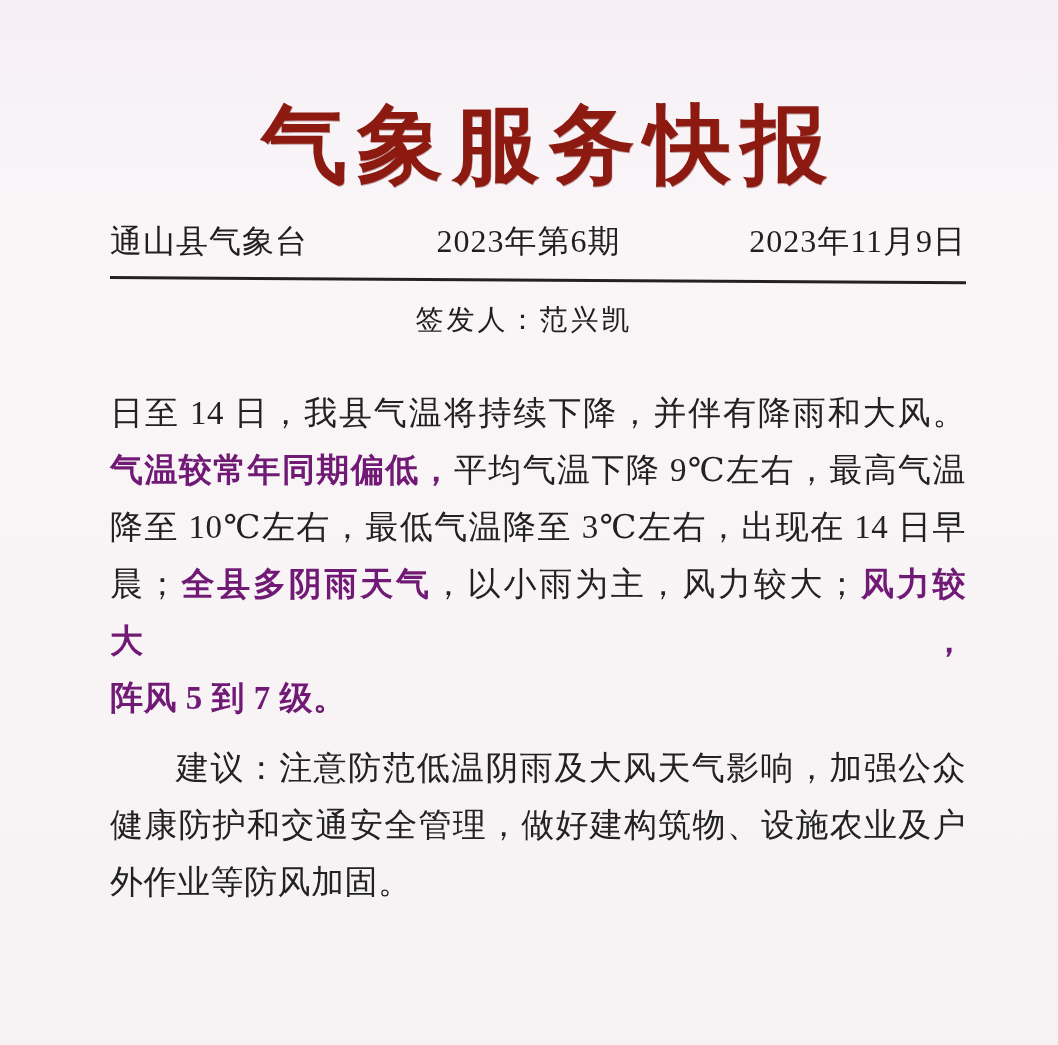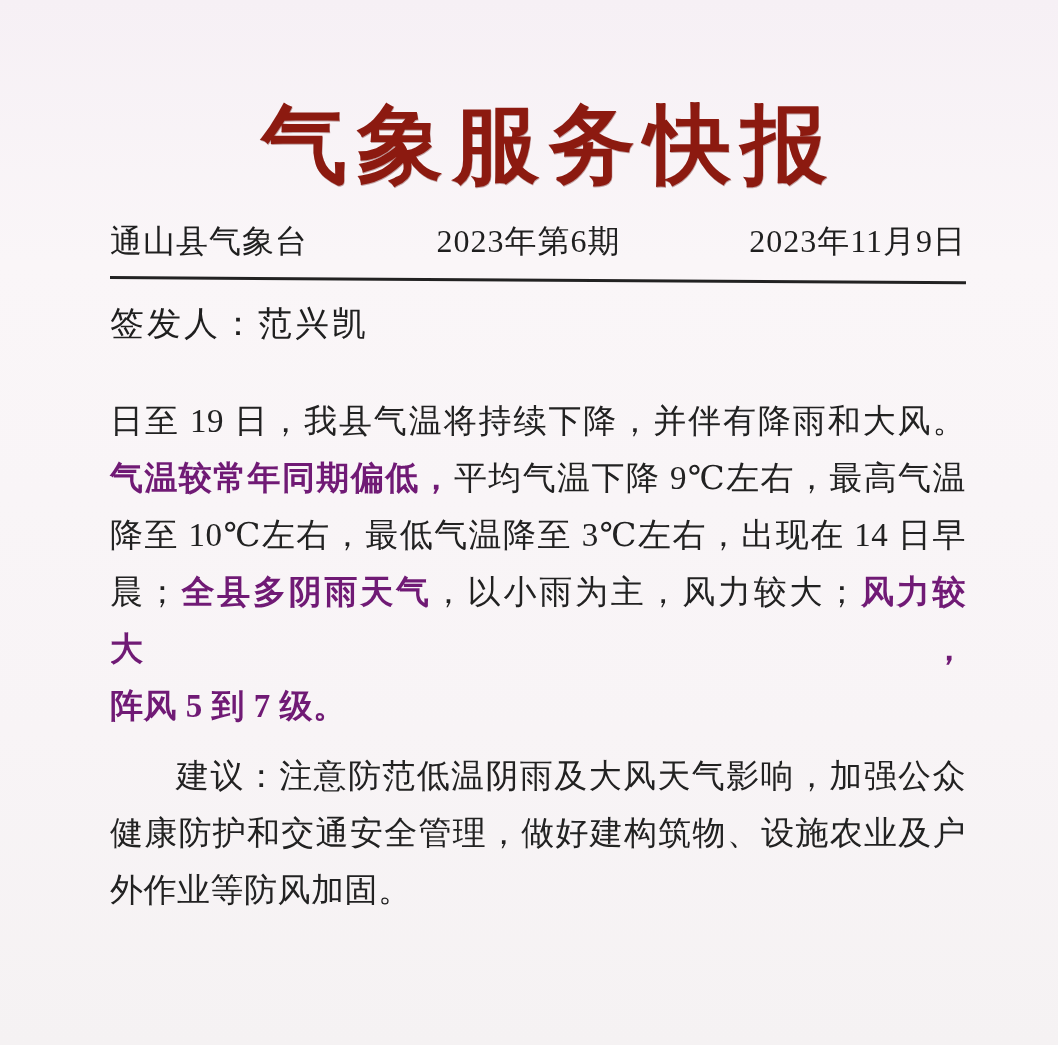--- a/index.html
+++ b/index.html
@@ -45,23 +45,23 @@
     letter-spacing: 1px;
   }
   .rule {
     height: 0;
     border-top: 3px solid #222;
     transform: rotate(0.35deg);
     transform-origin: left center;
   }
   .issuer {
     margin-top: 22px;
-    text-align: left;
+    text-align: center;
     padding-right: 28px;
-    font-size: 34px;
+    font-size: 28px;
     letter-spacing: 3px;
   }
   .headline {
     margin: 0;
     margin-top: 54px;
     text-align: center;
     font-size: 40px;
     font-weight: bold;
     letter-spacing: 2px;
     font-family: "Liberation Sans", "DejaVu Sans", sans-serif;
@@ -106,21 +106,21 @@
       <span>2023年11月9日</span>
     </div>
 
     <div class="rule"></div>
 
     <div class="issuer">签发人：范兴凯</div>
 
 
     <div class="bulletin-body">
         <div class="para">
-          <div class="line"><span class="seg">日至 19 日，我县气温将持续下降，并伴有降雨和大风。</span></div>
+          <div class="line"><span class="seg">日至 14 日，我县气温将持续下降，并伴有降雨和大风。</span></div>
           <div class="line"><span class="seg bold">气温较常年同期偏低，</span><span class="seg">平均气温下降 9℃左右，最高气温</span></div>
           <div class="line"><span class="seg">降至 10℃左右，最低气温降至 3℃左右，出现在 14 日早</span></div>
           <div class="line"><span class="seg">晨；</span><span class="seg bold">全县多阴雨天气</span><span class="seg">，以小雨为主，风力较大；</span><span class="seg bold">风力较大，</span></div>
           <div class="line last"><span class="seg bold">阵风 5 到 7 级。</span></div>
         </div>
         <div class="para">
           <div class="line first"><span class="seg">建议：注意防范低温阴雨及大风天气影响，加强公众</span></div>
           <div class="line"><span class="seg">健康防护和交通安全管理，做好建构筑物、设施农业及户</span></div>
           <div class="line last"><span class="seg">外作业等防风加固。</span></div>
         </div>

